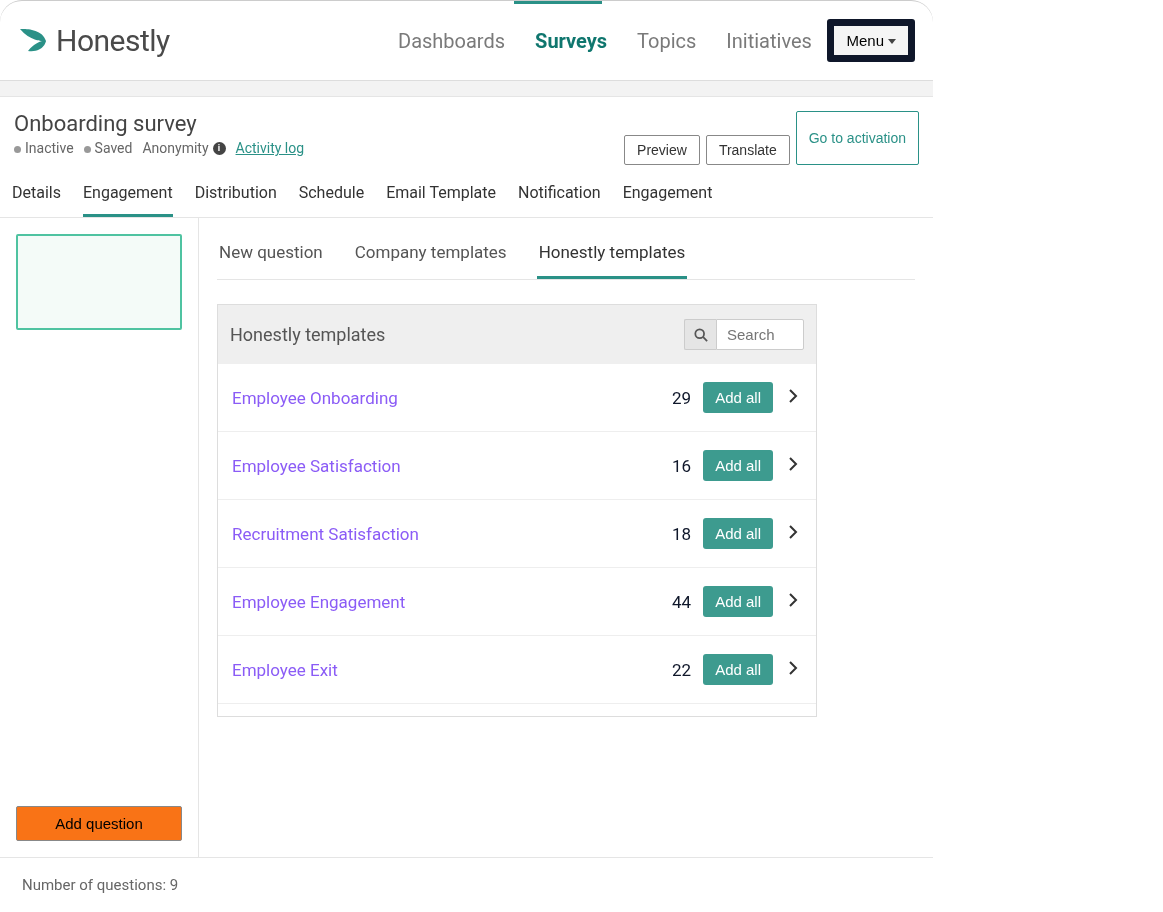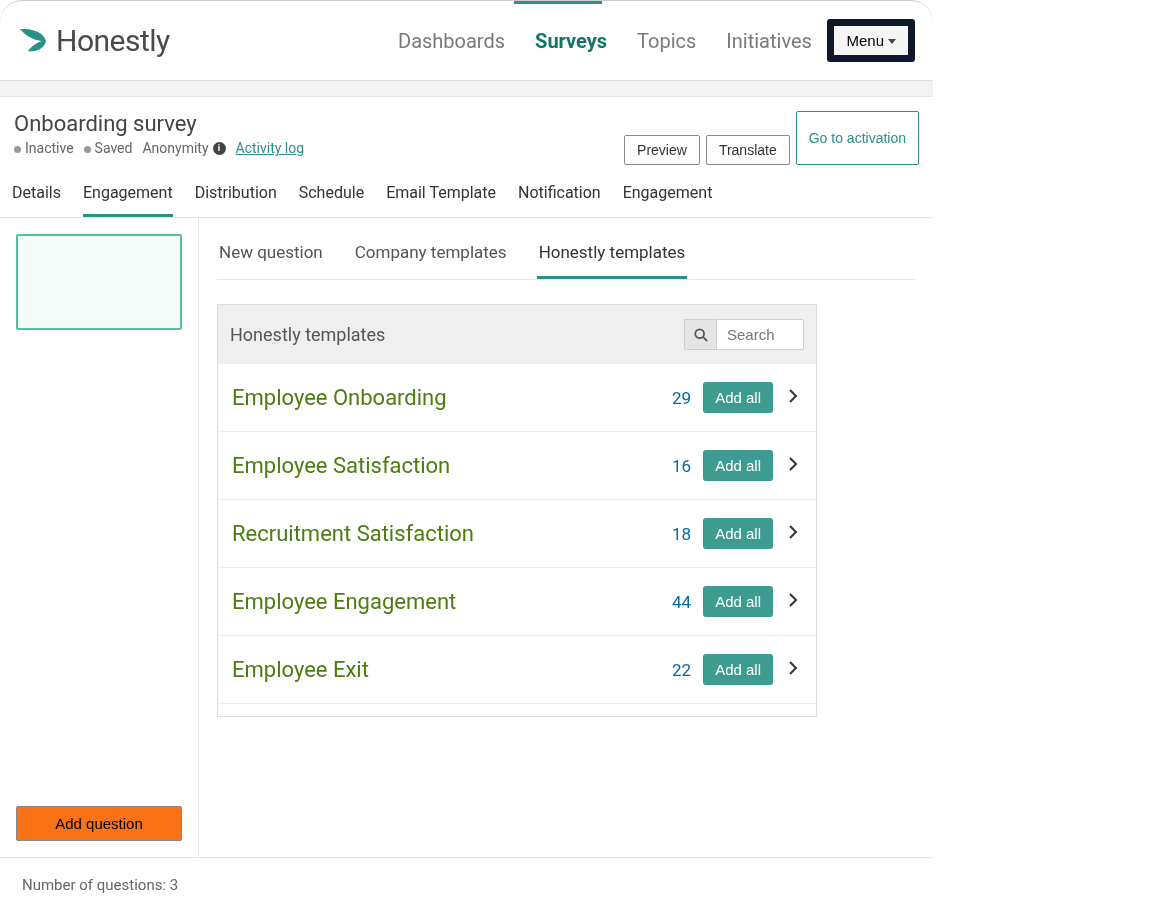--- a/index.html
+++ b/index.html
@@ -38,22 +38,22 @@
   .src-tab { font-size: 17px; color: #555; padding: 8px 2px 14px 2px; cursor: pointer; text-align: center; }
   .src-tab.active { color: #333; border-bottom: 3px solid #2a9187; }
   .templates-panel { margin-top: 24px; width: 600px; border: 1px solid #ddd; }
   .panel-head { background: #efefef; padding: 14px 12px; display: flex; align-items: center; justify-content: space-between; }
   .panel-title { font-size: 18px; color: #555; }
   .search-group { display: flex; align-items: stretch; }
   .search-icon-box { background: #e5e5e5; border: 1px solid #ccc; border-right: none; display: flex; align-items: center; justify-content: center; width: 32px; border-radius: 2px 0 0 2px; }
   .search-input { border: 1px solid #ccc; padding: 6px 10px; font-size: 15px; width: 88px; border-radius: 0 2px 2px 0; }
   .template-list { max-height: 352px; overflow-y: scroll; }
   .template-row { display: flex; align-items: center; padding: 18px 14px; border-bottom: 1px solid #eee; gap: 12px; }
-  .template-name { flex: 1; font-size: 22px; color: #4d7c0f; }
-  .template-count { color: #0369a1; font-size: 17px; min-width: 24px; text-align: right; }
+  .template-name { flex: 1; font-size: 17px; color: #8b5cf6; }
+  .template-count { color: #0f172a; font-size: 17px; min-width: 24px; text-align: right; }
   .add-all-btn { background: #3d9b8f; color: #fff; border: none; padding: 7px 12px; font-size: 15px; border-radius: 3px; cursor: pointer; }
   .chevron-btn { background: none; border: none; cursor: pointer; padding: 4px; }
   .footer { border-top: 1px solid #e5e5e5; padding: 18px 22px; display: flex; align-items: center; justify-content: space-between; }
   .q-count { color: #666; font-size: 15px; }
   .footer-actions { display: flex; gap: 10px; }
   .btn-cancel { border: 1px solid #888; background: #fff; padding: 9px 20px; font-size: 16px; cursor: pointer; border-radius: 3px; }
   .btn-save { background: #2a9187; color: #fff; border: none; padding: 9px 28px; font-size: 16px; cursor: pointer; border-radius: 3px; }
   
   .template-list::-webkit-scrollbar { width: 14px; }
   .template-list::-webkit-scrollbar-thumb { background: #c1c1c1; border-radius: 2px; }
@@ -185,16 +185,16 @@
                   <path d="M1 1 L7 7 L1 13" stroke="#333" stroke-width="2" fill="none"></path>
                 </svg></button>
             </div>
             <div class="template-row"></div>
           </div>
       </div>
     </div>
   </div>
 
   <div class="footer">
-    <div class="q-count">Number of questions: 3</div>
+    <div class="q-count">Number of questions: 9</div>
   </div>
 
 </div>
 
 </body></html>

